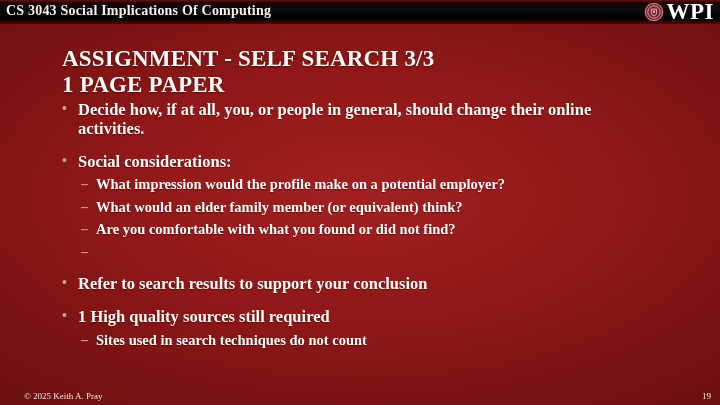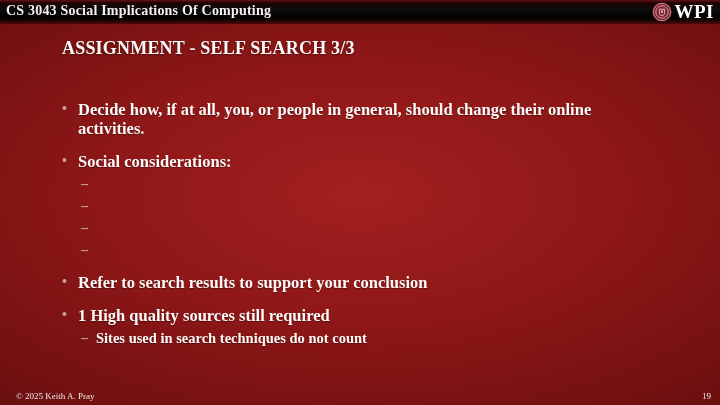--- a/index.html
+++ b/index.html
@@ -21,28 +21,28 @@
     padding:0 6px; box-sizing:border-box;
   }
   .course-title {
     color:#f4efec; font-size:14px; font-weight:700; letter-spacing:0.2px;
     text-shadow: 0 1px 1px #000;
     padding-bottom:2px;
   }
   .logo { display:flex; align-items:center; gap:3px; padding-bottom:1px; }
   .logo .seal { width:20px; height:20px; display:block; }
   .logo .wpi-text {
-    color:#ffffff; font-size:19px; font-weight:700; letter-spacing:0.5px;
+    color:#ffffff; font-size:23px; font-weight:700; letter-spacing:0.5px;
     line-height:1;
   }
 
   
   .title-block {
-    position:absolute; left:62px; top:38px; width:580px;
-    color:#fdfbf9; font-weight:700; font-size:18px; line-height:1.14;
+    position:absolute; left:62px; top:46px; width:580px;
+    color:#fdfbf9; font-weight:700; font-size:23px; line-height:1.14;
     letter-spacing:0.2px;
     text-shadow: 0 1px 2px rgba(0,0,0,0.45);
   }
 
   
   .bullets {
     position:absolute; left:62px; top:100px; width:565px;
     margin:0; padding:0; list-style:none;
     color:#fdfbf9;
     text-shadow: 0 1px 1px rgba(0,0,0,0.4);
@@ -54,21 +54,21 @@
   li.lv1 { margin-top:14px; font-size:16.5px; font-weight:700; line-height:1.16; }
   li.lv1:first-child { margin-top:0; }
   li.lv1 .marker { width:16px; font-size:14px; line-height:1.35; }
   li.lv2 { margin-top:5px; margin-left:19px; font-size:14.5px; font-weight:700; line-height:1.2; }
   li.lv2 .marker { width:15px; font-size:14px; }
 
   
   .footer {
     position:absolute; left:0; right:0; bottom:0; height:18px;
     display:flex; align-items:flex-end; justify-content:space-between;
-    padding:0 9px 4px 16px; box-sizing:border-box;
+    padding:0 9px 4px 24px; box-sizing:border-box;
     color:#efe9e6; font-size:9px;
   }
 </style>
 </head>
 <body>
 
 <div class="slide">
 
   <div class="topbar">
     <div class="course-title">CS 3043 Social Implications Of Computing</div>
@@ -79,39 +79,43 @@
         <circle cx="10" cy="10" r="6.2" fill="none" stroke="#e8d5d5" stroke-width="0.7"></circle>
         <path d="M7.4 7.2 h5.2 v3.6 c0 1.6 -1.2 2.6 -2.6 3.1 c-1.4 -0.5 -2.6 -1.5 -2.6 -3.1 z" fill="none" stroke="#eadada" stroke-width="0.8"></path>
         <rect x="9.2" y="8.4" width="1.6" height="2.4" fill="#eadada"></rect>
       </svg>
       <span class="wpi-text">WPI</span>
     </div>
   </div>
 
   <div class="title-block">
     <div>ASSIGNMENT - SELF SEARCH 3/3</div>
+    <div>1 PAGE PAPER</div>
   </div>
 
   <ul class="bullets">
     <li class="lv1">
       <span class="marker">•</span>
       <span>Decide how, if at all, you, or people in general, should change their online activities.</span>
     </li>
     <li class="lv1">
       <span class="marker">•</span>
       <span>Social considerations:</span>
     </li>
     <li class="lv2">
       <span class="marker">–</span>
+      <span>What impression would the profile make on a potential employer?</span>
     </li>
     <li class="lv2">
       <span class="marker">–</span>
+      <span>What would an elder family member (or equivalent) think?</span>
     </li>
     <li class="lv2">
       <span class="marker">–</span>
+      <span>Are you comfortable with what you found or did not find?</span>
     </li>
     <li class="lv2">
       <span class="marker">–</span>
     </li>
     <li class="lv1">
       <span class="marker">•</span>
       <span>Refer to search results to support your conclusion</span>
     </li>
     <li class="lv1">
       <span class="marker">•</span>

